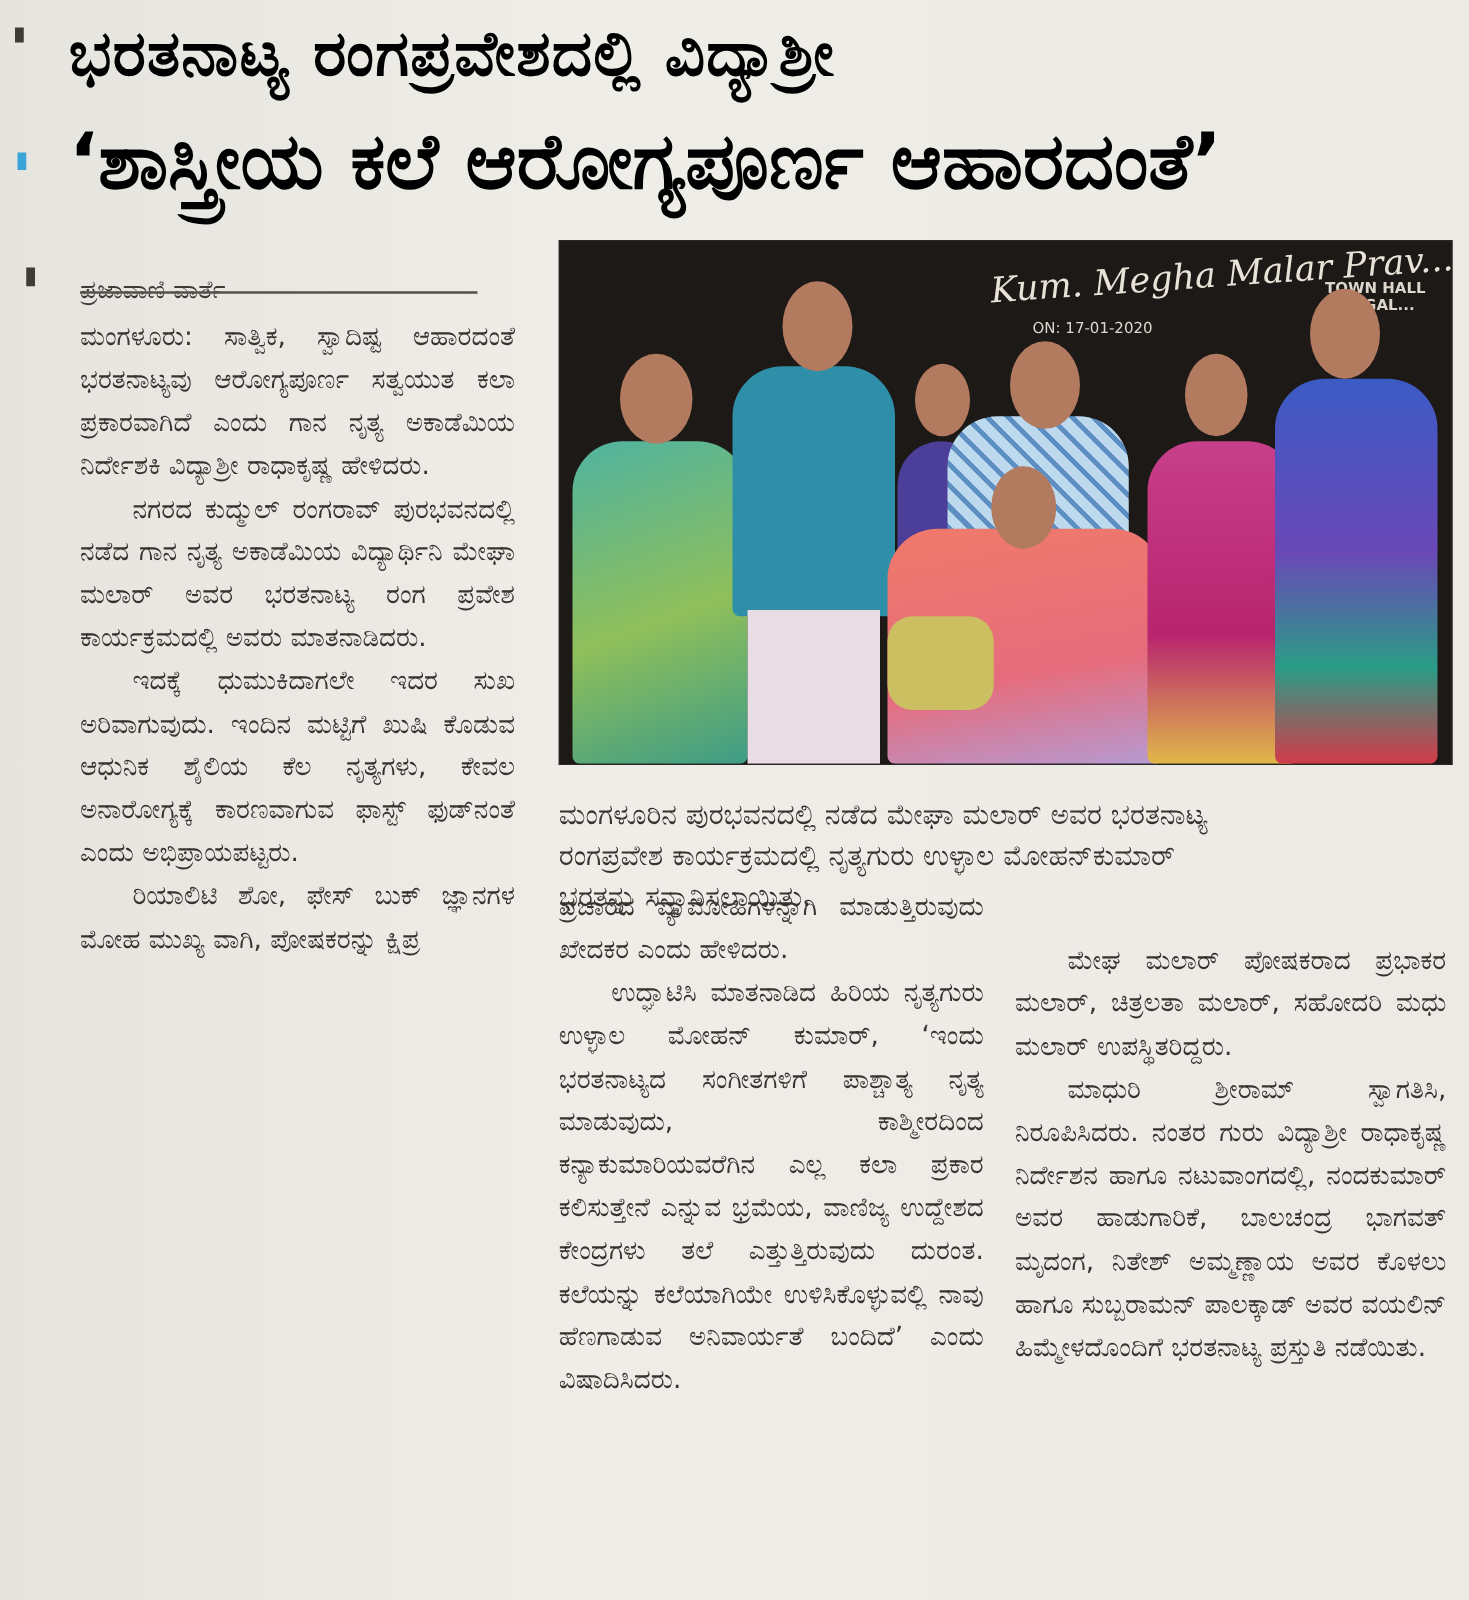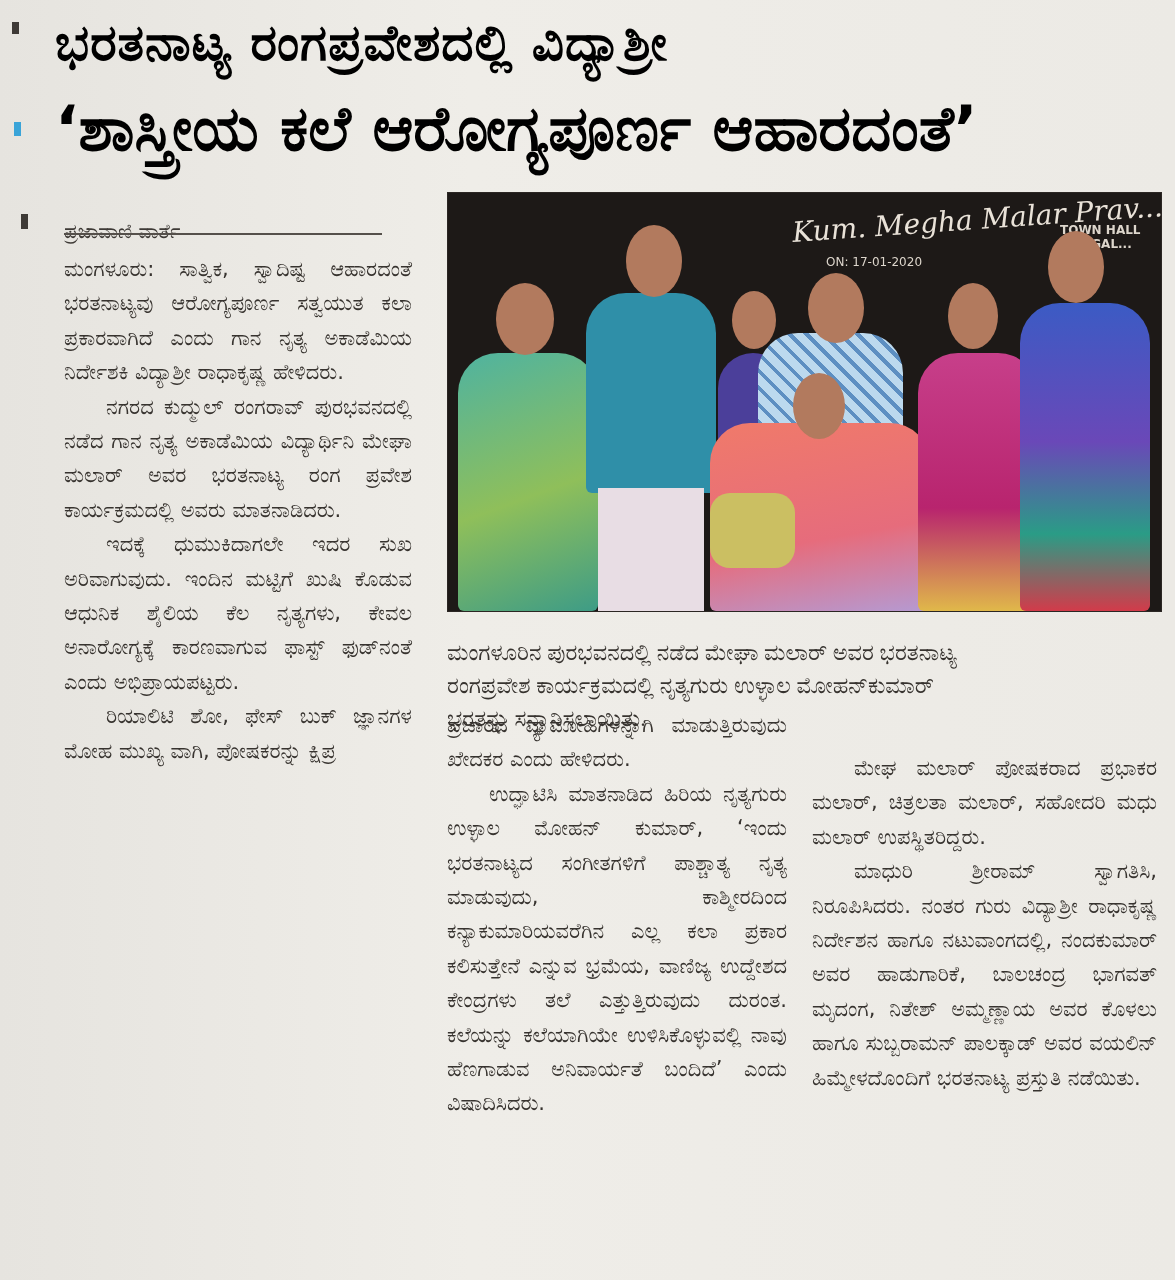--- a/index.html
+++ b/index.html
@@ -28,21 +28,21 @@
   .photo {
     position:absolute; left:447px; top:192px; width:713px; height:418px;
     background:#1d1917; overflow:hidden; border:1px solid #2b2623;
   }
   .photo .banner { position:absolute; left:344px; top:10px; font-family:"DejaVu Serif", serif; font-style:italic; font-size:28px; color:#e9e2d8; transform:rotate(-4deg); white-space:nowrap; }
   .photo .date { position:absolute; left:378px; top:62px; font-size:12px; color:#ddd6cc; }
   .photo .venue { position:absolute; left:612px; top:30px; font-size:12px; color:#ddd6cc; font-weight:bold; }
   .person { position:absolute; border-radius:40px 40px 6px 6px; }
   .head { position:absolute; border-radius:50%; background:#b27a5e; }
   .caption { position:absolute; left:447px; top:636px; width:700px; font-size:22.5px; line-height:33px; color:#37332f; }
-  .caption span { display:block; white-space:nowrap;font-family:Liberation Serif, serif; }
+  .caption span { display:block; white-space:nowrap; }
 </style>
 </head>
 <body>
 
 <div class="marker" style="left:12px;top:22px;height:12px;"></div>
 <div class="marker blue" style="left:14px;top:122px;height:14px;"></div>
 <div class="marker" style="left:21px;top:214px;height:15px;"></div>
 
 <div class="ghost"></div>
 

